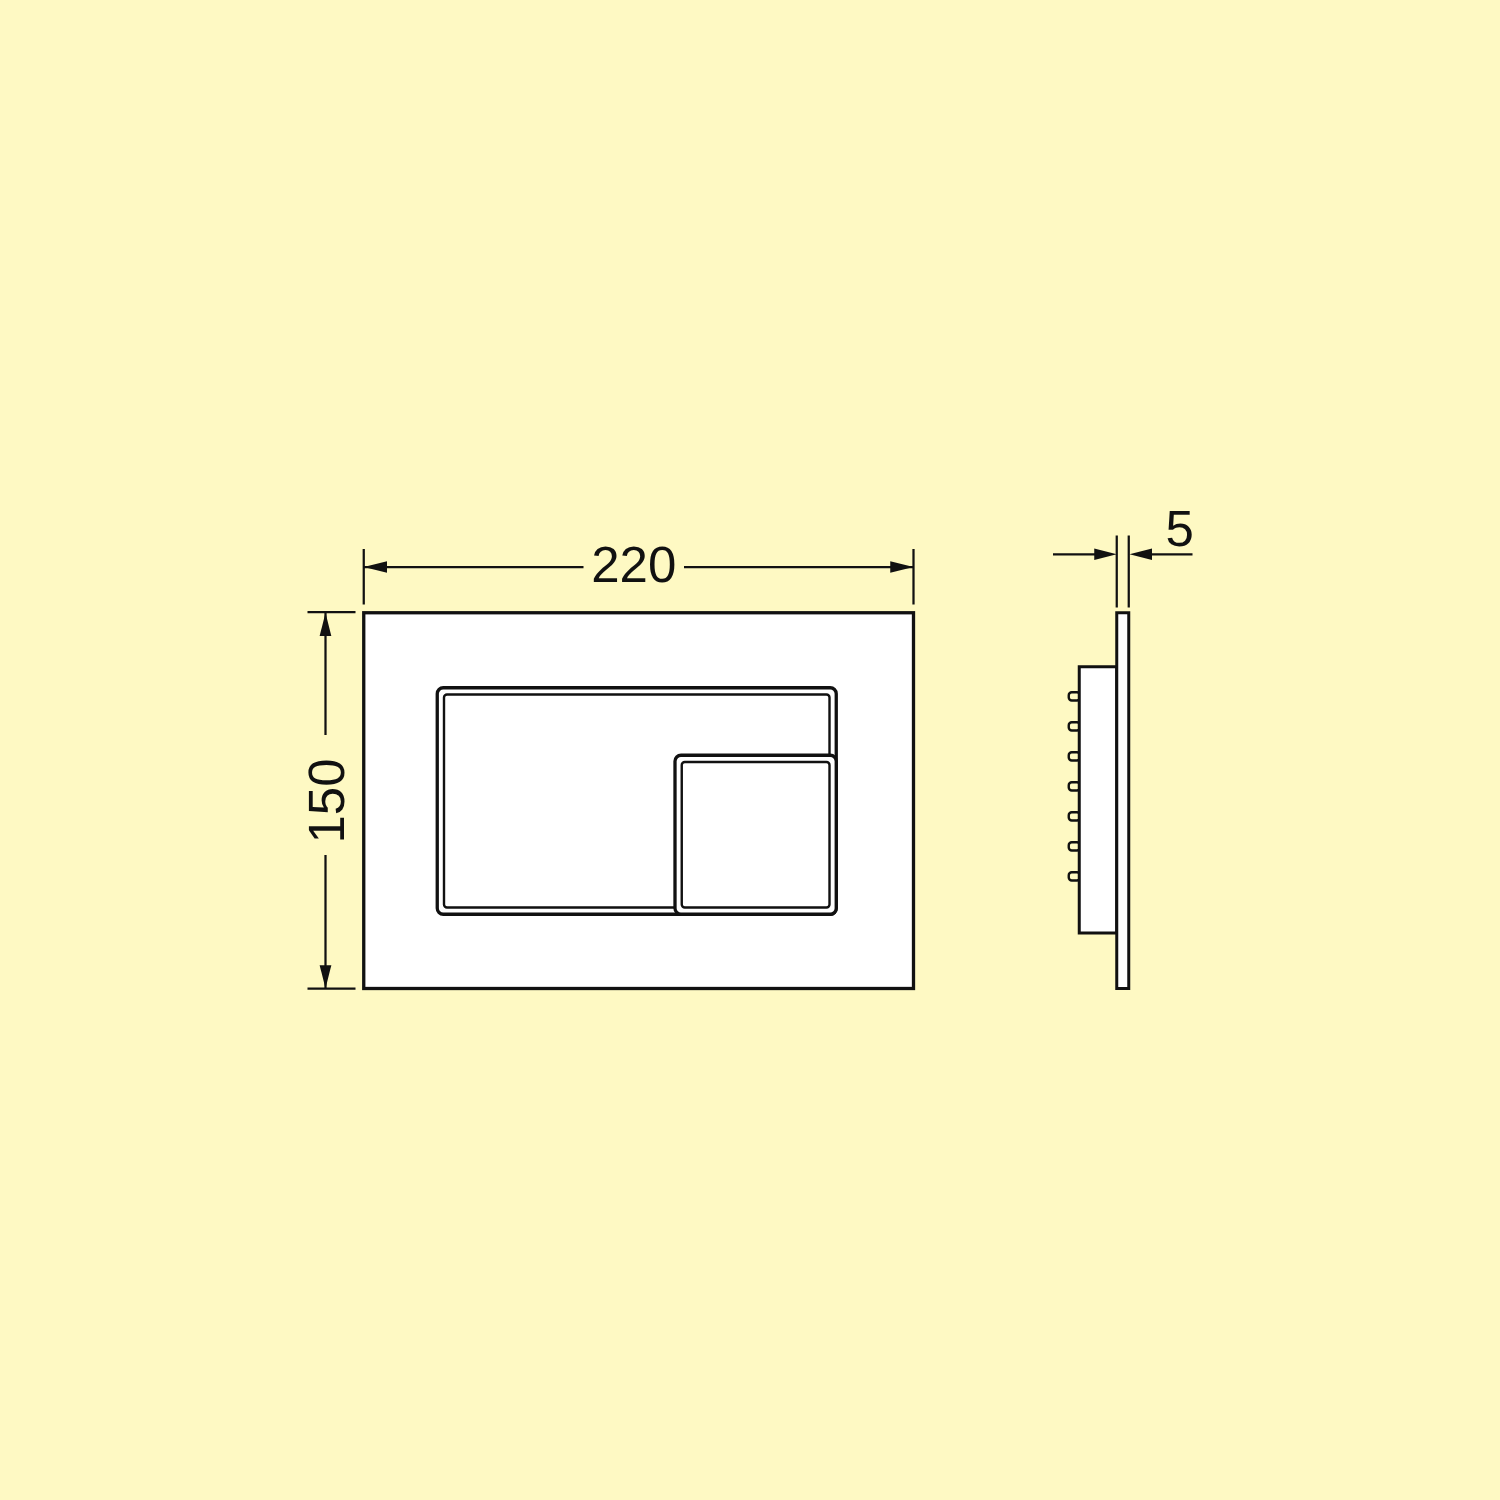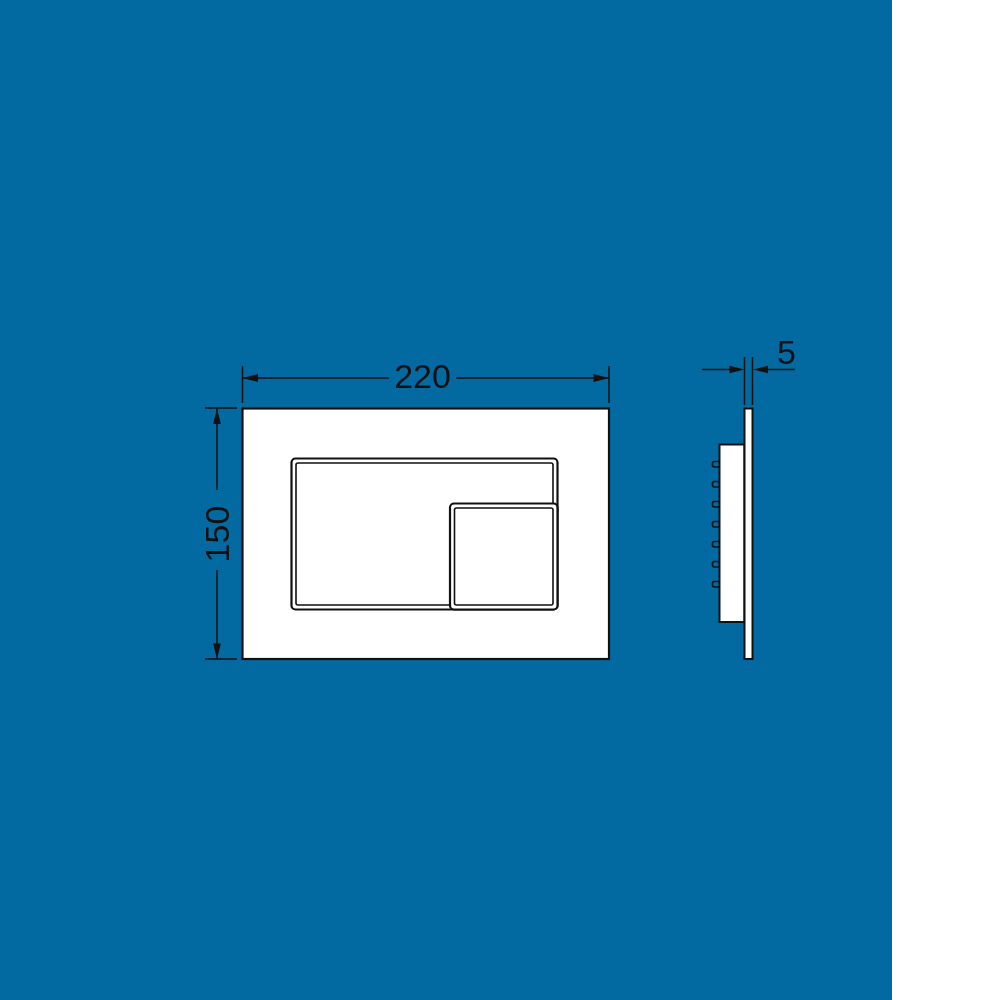--- a/index.html
+++ b/index.html
@@ -1,23 +1,23 @@
 <!DOCTYPE html>
 <html><head>
 <meta charset="utf-8">
 <style>
   html, body {
     margin: 0;
     padding: 0;
     background: #ffffff;
   }
   .canvas {
-    width: 892px;
+    width: 1000px;
     height: 1000px;
-    background: #0369a1;
+    background: #fef9c3;
     position: relative;
     overflow: hidden;
     font-family: "Liberation Sans", sans-serif;
   }
   svg { display: block; }
   .obj-line {
     fill: #ffffff;
     stroke: #111111;
     stroke-width: 2.2;
   }

